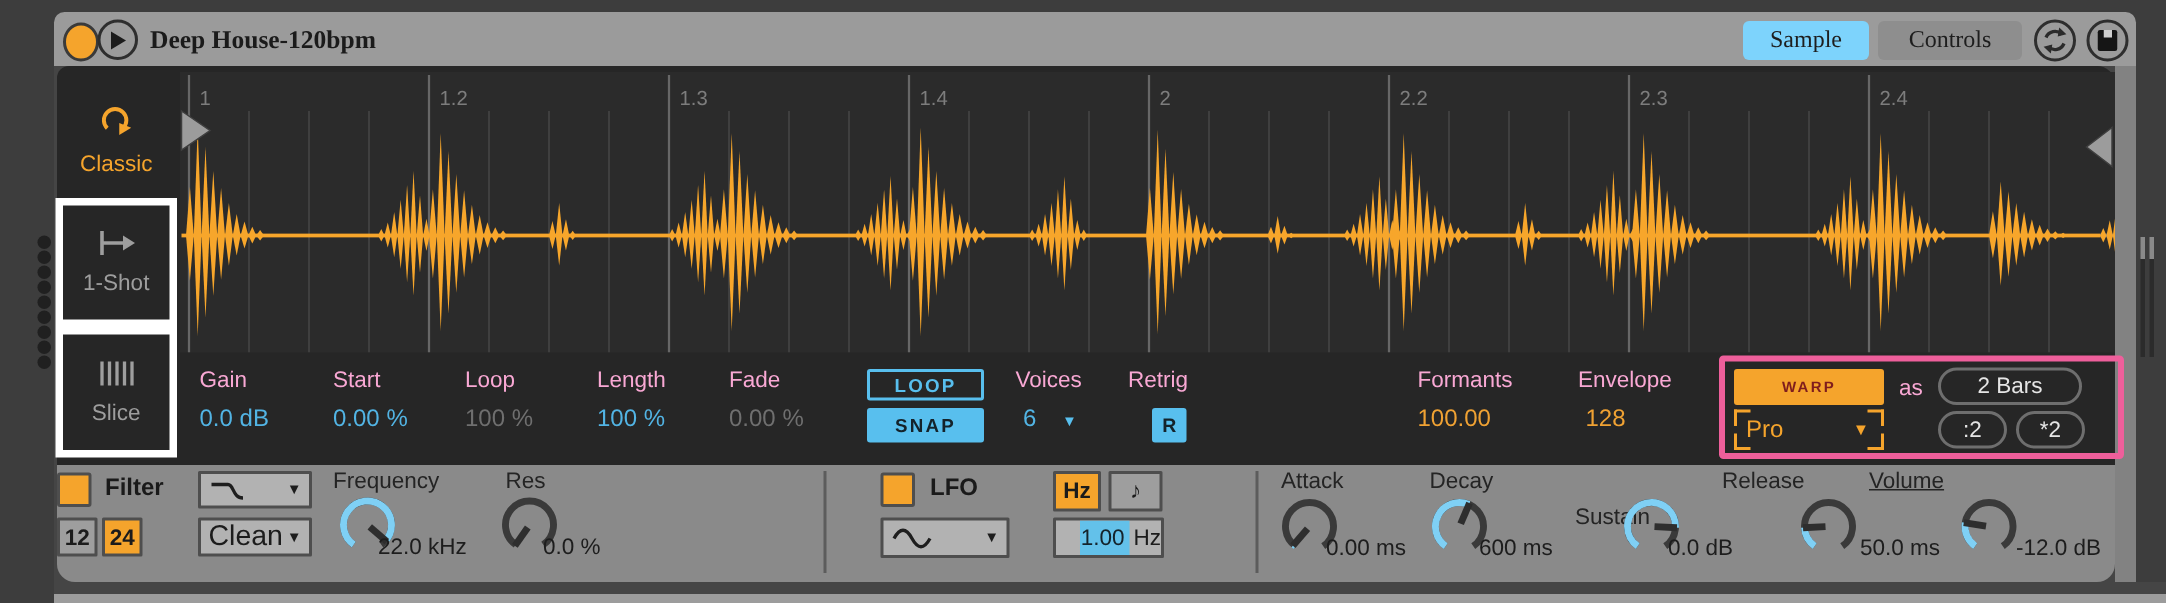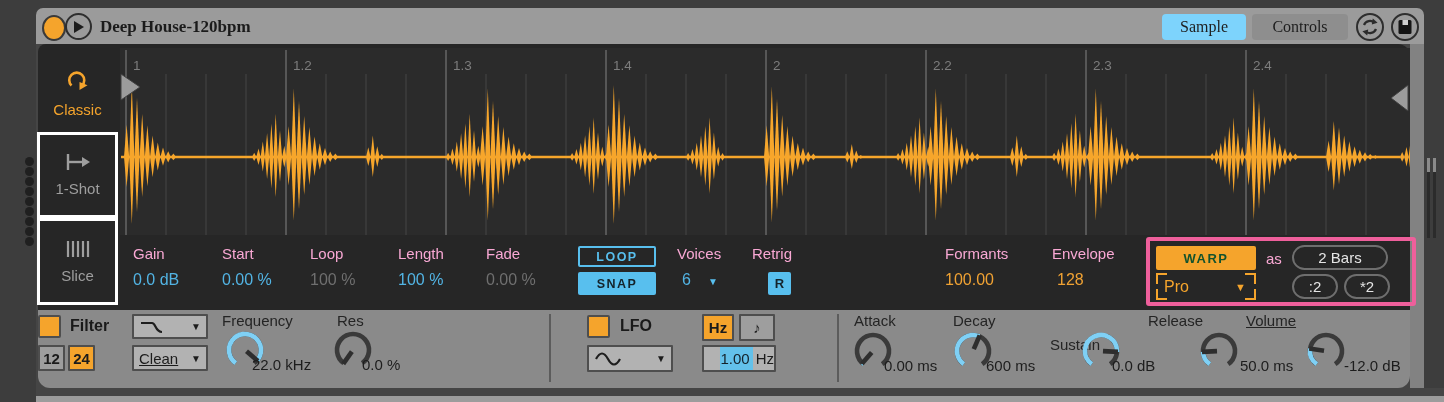--- a/index.html
+++ b/index.html
@@ -21,34 +21,34 @@
   .wave-panel{background:#2b2b2b;}
   .bottom-panel{background:#8a8a8a;border-radius:0 0 12px 12px;}
   .band-dark{background:#454545;}
   .band-light{background:#9c9c9c;}
   .dot{position:absolute;width:9px;height:9px;border-radius:50%;background:#202020;}
   .handle-line{position:absolute;width:3px;height:80px;background:linear-gradient(#8a8a8a 0 18%,#2b2b2b 18%);}
   
   .mode-btn{display:flex;flex-direction:column;align-items:center;justify-content:center;gap:9px;box-sizing:border-box;}
   .mode-btn .mlabel{font-size:15px;}
   .mode-btn.sel .mlabel{color:#f5a42c;}
-  .mode-btn.unsel{border:3px solid #ffffff;}
+  .mode-btn.unsel{border:5px solid #ffffff;}
   .mode-btn.unsel .mlabel{color:#9e9e9e;}
   
   .plabel{font-size:15px;color:#f9a8d4;white-space:nowrap;}
   .pval{font-size:16px;white-space:nowrap;}
   .blue{color:#52b4e4;}
   .dim{color:#6f6f6f;}
   .orangev{color:#f0a233;}
   .loop-btn{box-sizing:border-box;border:2px solid #58bfee;color:#58bfee;font-size:12.5px;font-weight:bold;
             letter-spacing:1.5px;display:flex;align-items:center;justify-content:center;border-radius:2px;}
   .snap-btn{background:#58bfee;color:#14232b;font-size:12.5px;font-weight:bold;letter-spacing:1.5px;
             display:flex;align-items:center;justify-content:center;border-radius:2px;}
   .r-btn{background:#58bfee;color:#14232b;font-size:13px;font-weight:bold;display:flex;align-items:center;justify-content:center;border-radius:2px;}
-  .warp-btn{background:#f5a42c;color:#14532d;font-size:13px;font-weight:bold;letter-spacing:1.5px;
+  .warp-btn{background:#f5a42c;color:#7f1d1d;font-size:10px;font-weight:bold;letter-spacing:1.5px;
             display:flex;align-items:center;justify-content:center;border-radius:2px;}
   .pill{box-sizing:border-box;border:2px solid #6e6e6e;border-radius:13px;color:#e5e5e5;font-size:15px;
         display:flex;align-items:center;justify-content:center;white-space:nowrap;}
   .pink-box{box-sizing:border-box;border:4px solid #ee5f9b;border-radius:3px;}
   .pro-dd{color:#f5a42c;font-size:16px;display:flex;align-items:center;justify-content:space-between;padding:0 10px 0 8px;box-sizing:border-box;}
   .corner{position:absolute;width:9px;height:9px;border:0 solid #f5a42c;}
   .c-tl{left:0;top:0;border-left-width:2px;border-top-width:2px;}
   .c-tr{right:0;top:0;border-right-width:2px;border-top-width:2px;}
   .c-bl{left:0;bottom:0;border-left-width:2px;border-bottom-width:2px;}
   .c-br{right:0;bottom:0;border-right-width:2px;border-bottom-width:2px;}
@@ -427,21 +427,21 @@
   <div class="abs sec-label" style="left:70px;top:317px;">Filter</div>
   <div class="abs dd" style="left:132px;top:314px;width:76px;height:25px;">
     <svg width="26" height="16" viewBox="0 0 26 16">
       <path d="M2 4 H13 C17 4 16 13 23 13" stroke="#1e1e1e" stroke-width="2.2" fill="none"></path>
     </svg>
     <span class="arrow-dark">▼</span>
   </div>
   <div class="abs gbtn" style="left:38px;top:345px;width:27px;height:26px;">12</div>
   <div class="abs gbtn on" style="left:68px;top:345px;width:27px;height:26px;">24</div>
   <div class="abs dd" style="left:132px;top:345px;width:76px;height:26px;">
-    <span style="font-size:15px;text-decoration:underline;">Clean</span>
+    <span style="font-size:19px;">Clean</span>
     <span class="arrow-dark">▼</span>
   </div>
   <div class="abs klabel" style="left:222px;top:312px;">Frequency</div>
   <span class="abs knob" style="left:222px;top:329px;"><svg width="46" height="44" viewBox="0 0 46 44">
         <path d="M 13.82 34.11 A 16 16 0 1 1 32.18 34.11" fill="none" stroke="#3a3a3a" stroke-width="4.6"></path>
         <path d="M 13.82 34.11 A 16 16 0 1 1 35.17 31.39" fill="none" stroke="#7fd0f5" stroke-width="4.6"></path>
         <line x1="24.52" y1="22.30" x2="35.93" y2="32.04" stroke="#2e2e2e" stroke-width="4.6"></line>
       </svg></span>
   <div class="abs kval" style="left:252px;top:356px;">22.0 kHz</div>
   <div class="abs klabel" style="left:337px;top:312px;">Res</div>

